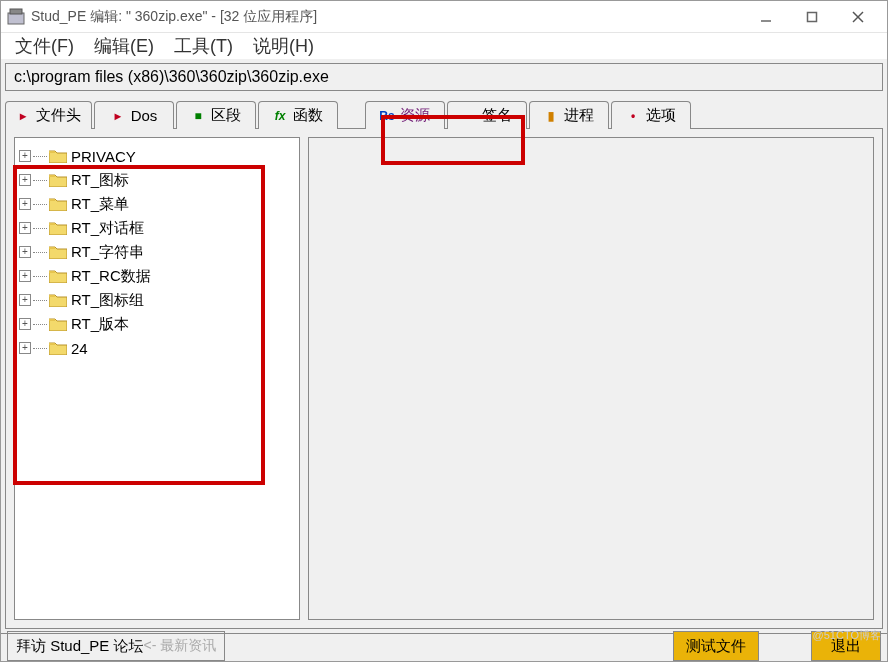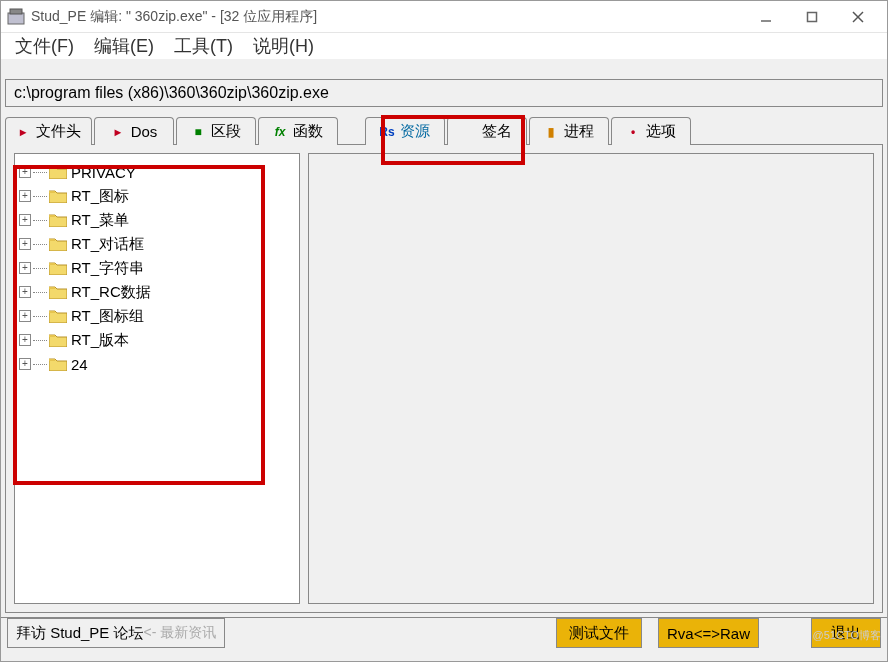--- a/index.html
+++ b/index.html
@@ -56,21 +56,20 @@
     padding: 4px;
     display: flex; flex-direction: column;
     min-height: 0;
   }
   .path-box {
     border: 1px solid #888;
     background: #f0f0f0;
     padding: 4px 8px;
     font-size: 16px;
     color: #000;
-    margin-top: 16px;
   }
   
   .tabs-wrap { margin-top: 10px; }
   .tabs {
     display: flex;
     align-items: stretch;
   }
   .tab {
     display: flex; align-items: center;
     border: 1px solid #888;
@@ -144,24 +143,24 @@
   }
   
   .redbox {
     position: absolute;
     border: 4px solid #c00;
     pointer-events: none;
     z-index: 50;
   }
   
   .bottombar {
-    height: 44px;
+    height: 28px;
     border-top: 1px solid #888;
     display: flex;
-    align-items: flex-start;
+    align-items: flex-end;
     padding: 0 6px;
     gap: 16px;
     background: #f0f0f0;
   }
   .forum-box {
     display: flex; align-items: center;
     border: 1px solid #888;
     padding: 2px 8px;
     height: 30px;
     font-size: 15px;
@@ -243,21 +242,21 @@
           <div class="tab">
             <span class="tab-ico" style="color: rgb(0, 128, 0);">■</span>
             <span>区段</span>
           </div>
           <div class="tab">
             <span class="tab-ico" style="color: rgb(0, 128, 0); font-style: italic;">fx</span>
             <span>函数</span>
           </div>
           <div class="tab active">
             <span class="tab-ico" style="color: rgb(0, 64, 192);">Rs</span>
-            <span style="color: #0369a1;">资源</span>
+            <span style="color: #701a75;">资源</span>
           </div>
           <div class="tab">
             <span class="tab-ico" style="color: rgb(160, 160, 0);"></span>
             <span>签名</span>
           </div>
           <div class="tab">
             <span class="tab-ico" style="color: rgb(208, 128, 0);">▮</span>
             <span>进程</span>
           </div>
           <div class="tab">
@@ -354,21 +353,20 @@
     </div>
   </div>
 
   <div class="bottombar">
     <div class="forum-box">
       <span>拜访 Stud_PE 论坛</span>
       <span class="forum-hint">&lt;- 最新资讯</span>
     </div>
     <div class="spacer"></div>
     <div class="btn">测试文件</div>
-    <div class="btn">Rva&lt;=&gt;Raw</div>
     <div style="width:20px;"></div>
     <div class="btn" style="min-width:70px;">退出</div>
   </div>
 
   <div class="redbox" style="left:12px; top:164px; width:252px; height:320px;"></div>
   <div class="redbox" style="left:380px; top:114px; width:144px; height:50px;"></div>
 
   <div class="watermark">@51CTO博客</div>
 </div>
 

